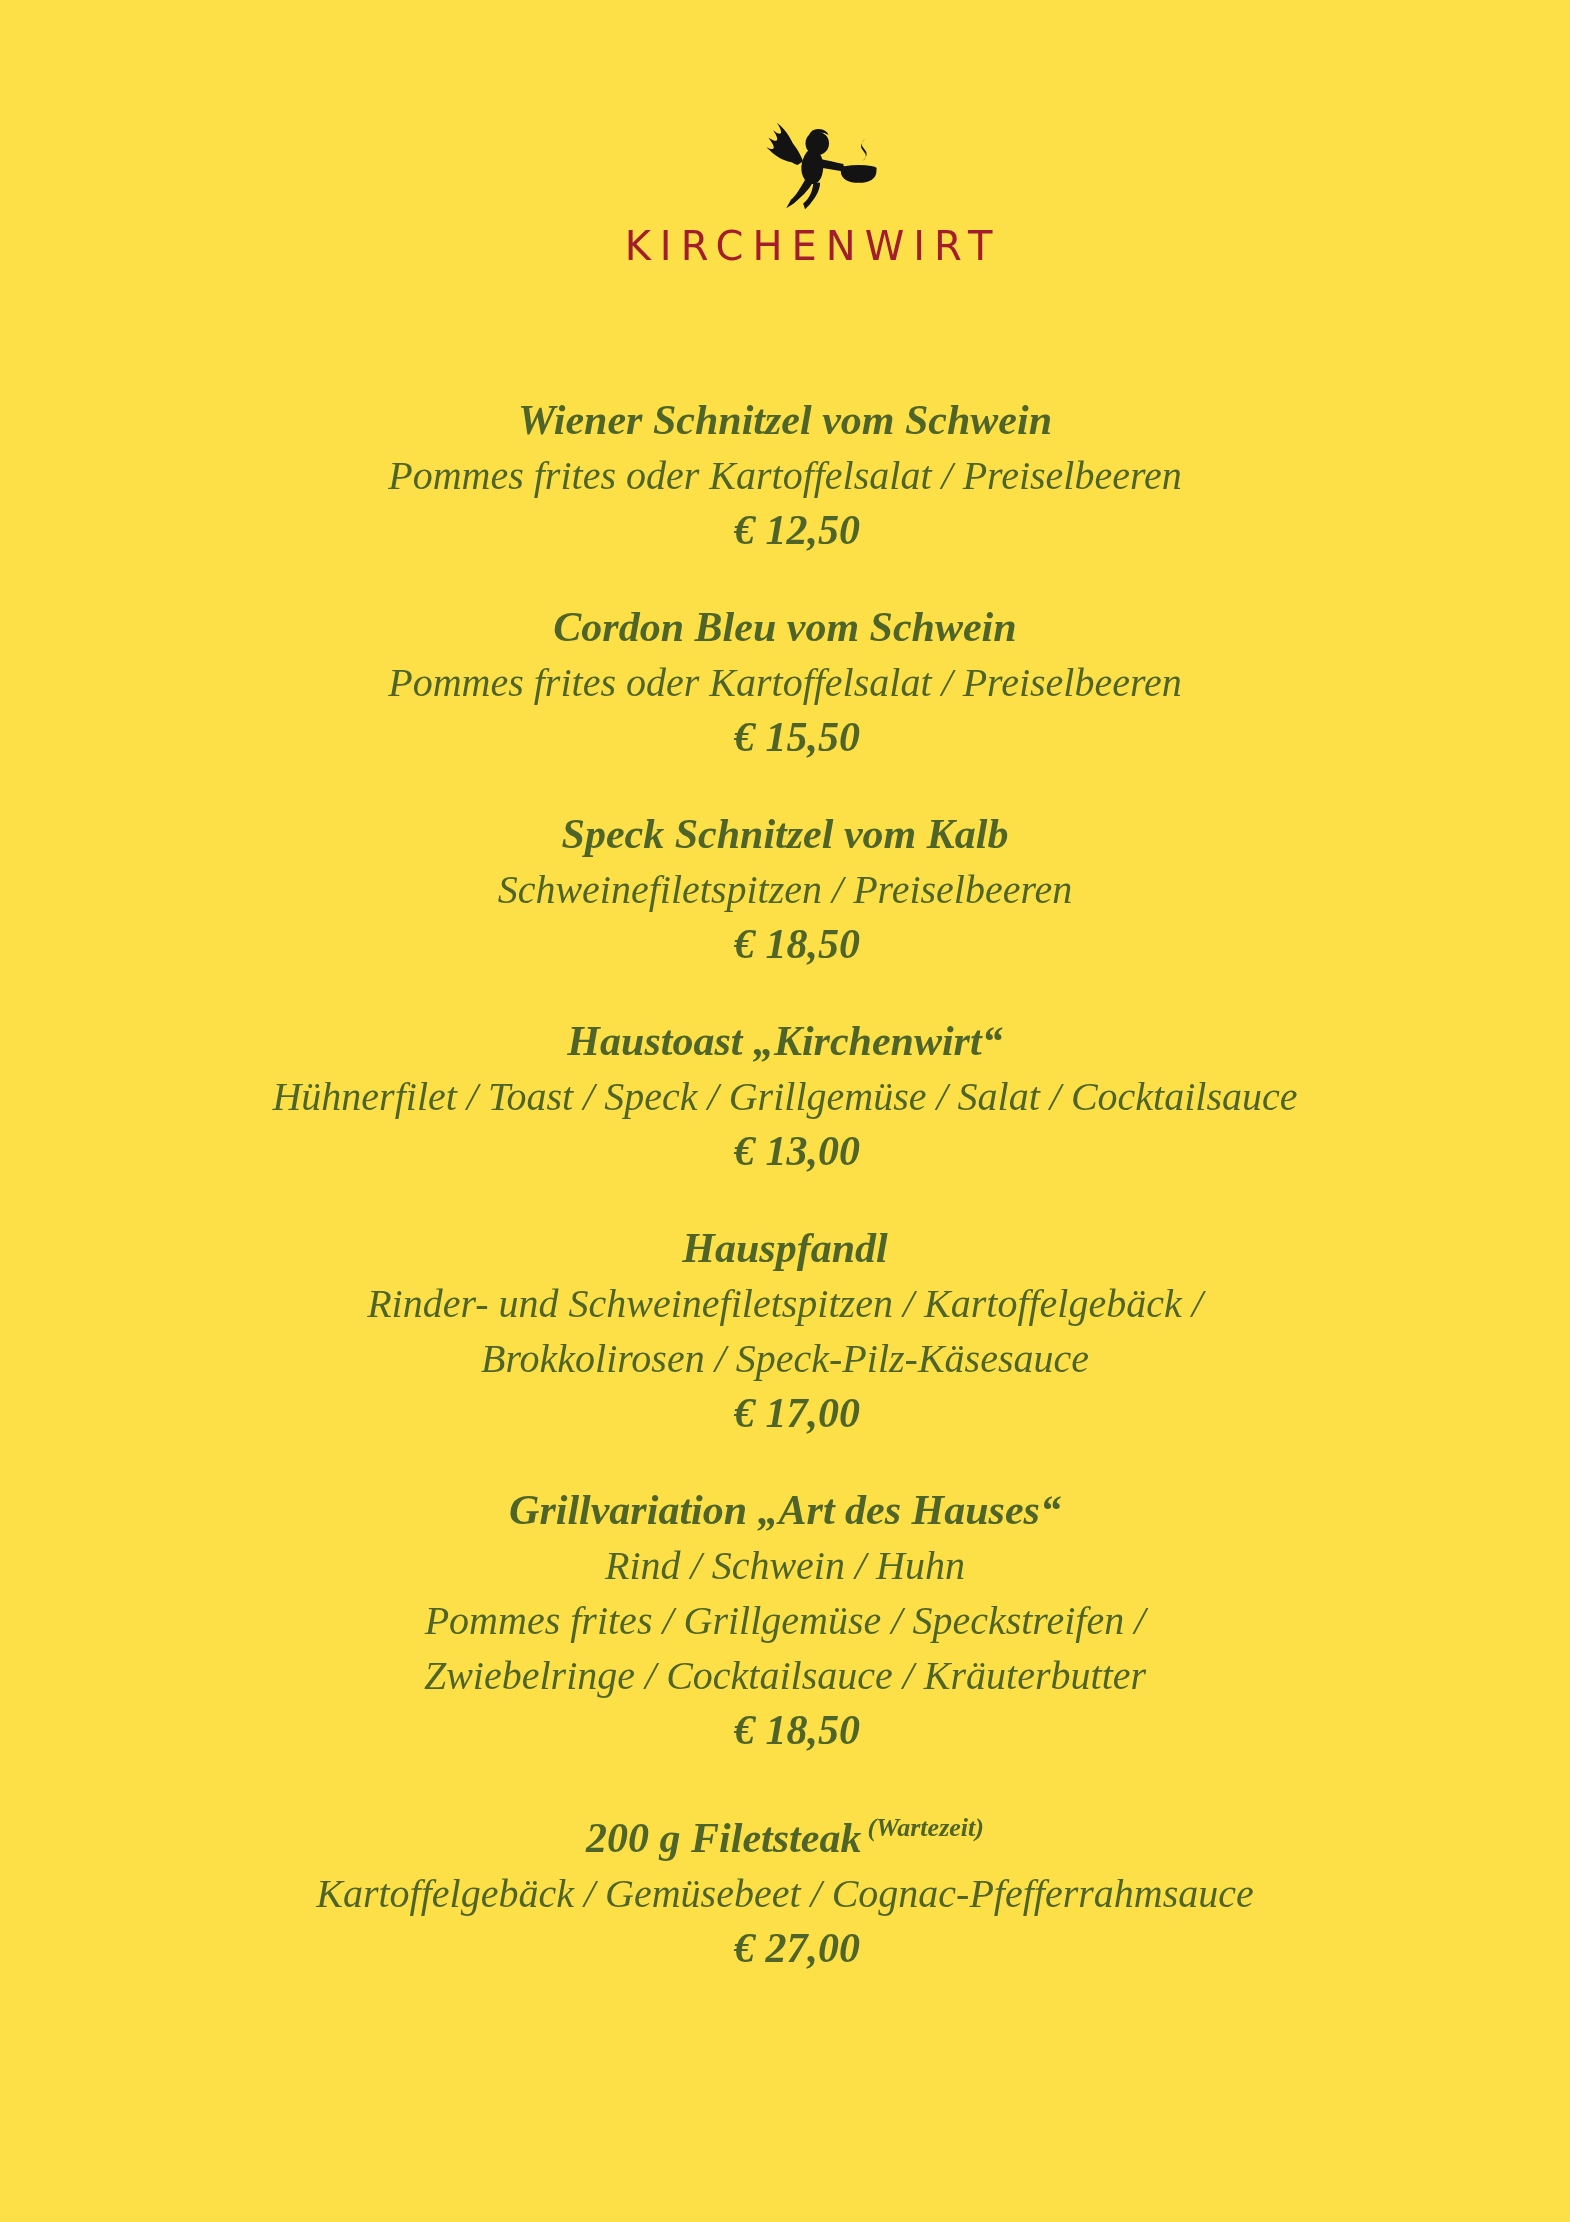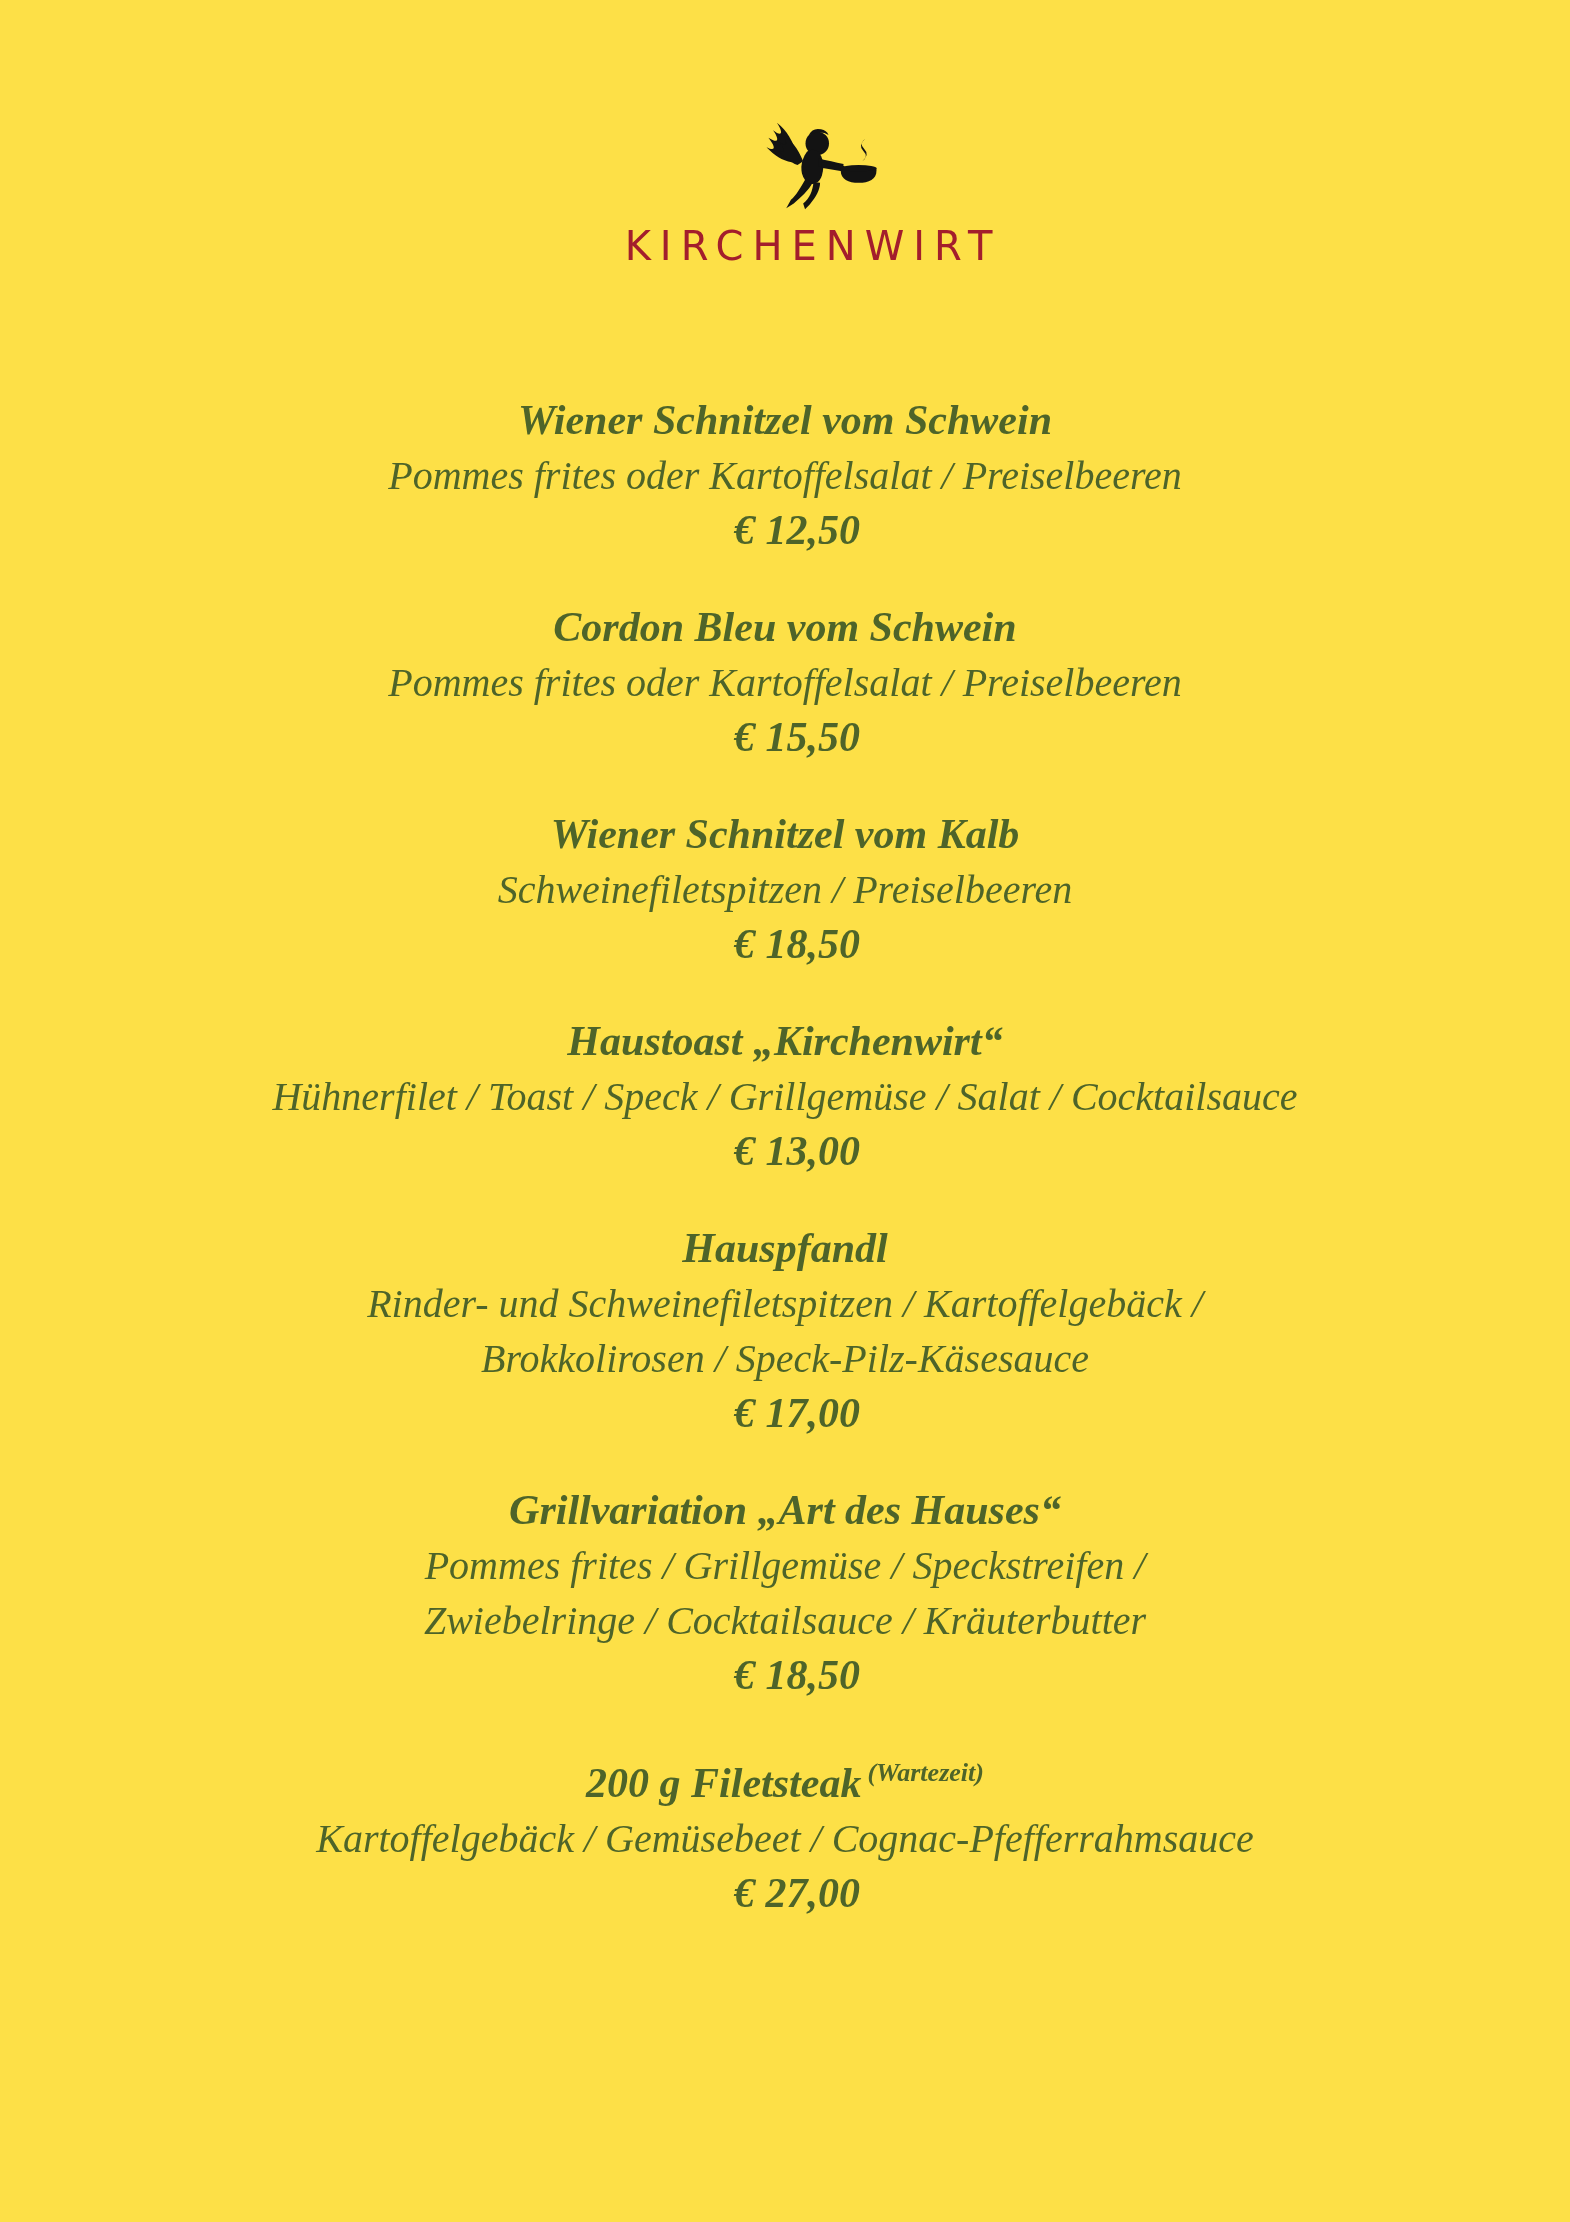--- a/index.html
+++ b/index.html
@@ -120,37 +120,38 @@
         <h2 class="item-title"><span>Wiener Schnitzel vom Schwein</span></h2>
         <div class="item-line">Pommes frites oder Kartoffelsalat / Preiselbeeren</div>
         <div class="item-price">€ 12,50</div>
       </section>
       <section class="menu-item">
         <h2 class="item-title"><span>Cordon Bleu vom Schwein</span></h2>
         <div class="item-line">Pommes frites oder Kartoffelsalat / Preiselbeeren</div>
         <div class="item-price">€ 15,50</div>
       </section>
       <section class="menu-item">
-        <h2 class="item-title"><span>Wiener Schnitzel vom Kalb</span></h2>
+        <h2 class="item-title"><span>Speck Schnitzel vom Kalb</span></h2>
         <div class="item-line">Schweinefiletspitzen / Preiselbeeren</div>
         <div class="item-price">€ 18,50</div>
       </section>
       <section class="menu-item">
         <h2 class="item-title"><span>Haustoast „Kirchenwirt“</span></h2>
         <div class="item-line">Hühnerfilet / Toast / Speck / Grillgemüse / Salat / Cocktailsauce</div>
         <div class="item-price">€ 13,00</div>
       </section>
       <section class="menu-item">
         <h2 class="item-title"><span>Hauspfandl</span></h2>
         <div class="item-line">Rinder- und Schweinefiletspitzen / Kartoffelgebäck /</div>
         <div class="item-line">Brokkolirosen / Speck-Pilz-Käsesauce</div>
         <div class="item-price">€ 17,00</div>
       </section>
       <section class="menu-item">
         <h2 class="item-title"><span>Grillvariation „Art des Hauses“</span></h2>
+        <div class="item-line">Rind / Schwein / Huhn</div>
         <div class="item-line">Pommes frites / Grillgemüse / Speckstreifen /</div>
         <div class="item-line">Zwiebelringe / Cocktailsauce / Kräuterbutter</div>
         <div class="item-price">€ 18,50</div>
       </section>
       <section class="menu-item">
         <h2 class="item-title"><span>200 g Filetsteak</span><sup>(Wartezeit)</sup></h2>
         <div class="item-line">Kartoffelgebäck / Gemüsebeet / Cognac-Pfefferrahmsauce</div>
         <div class="item-price">€ 27,00</div>
       </section>
     </main>

